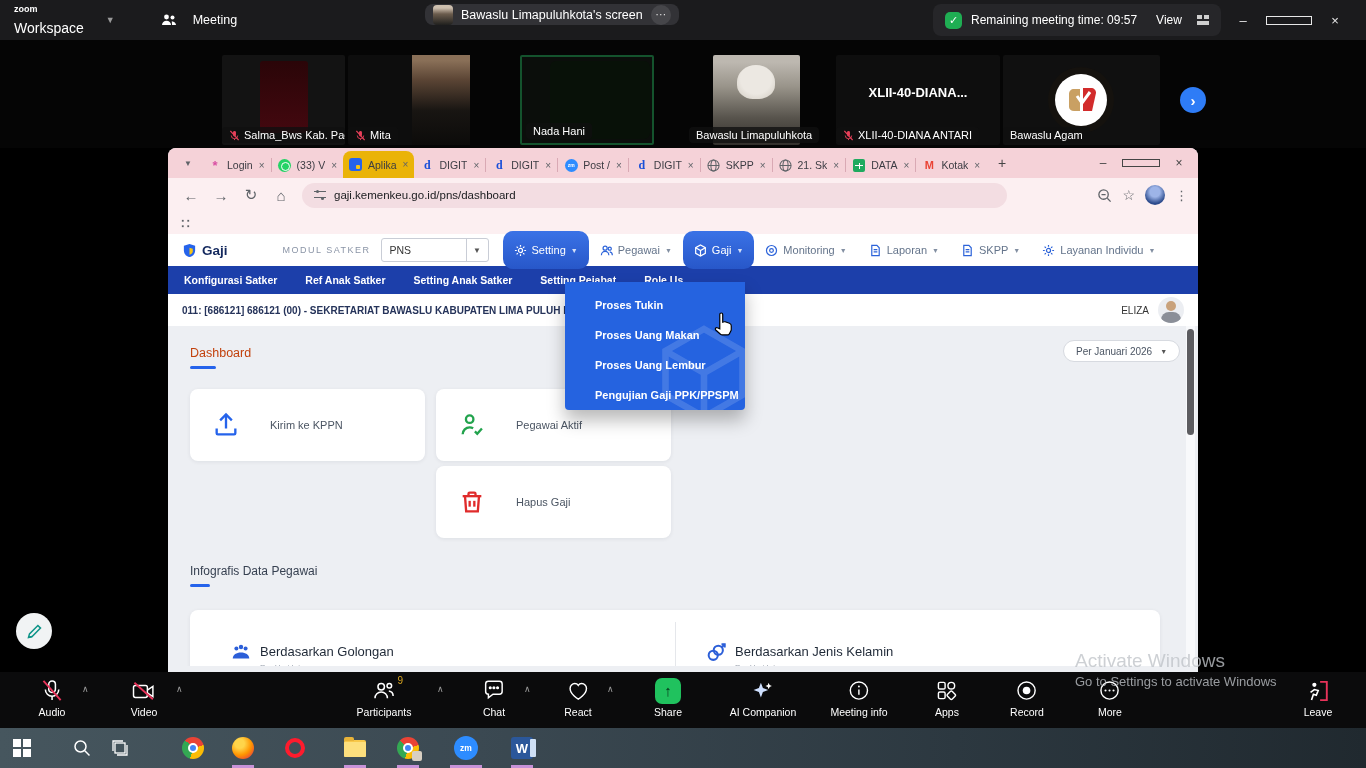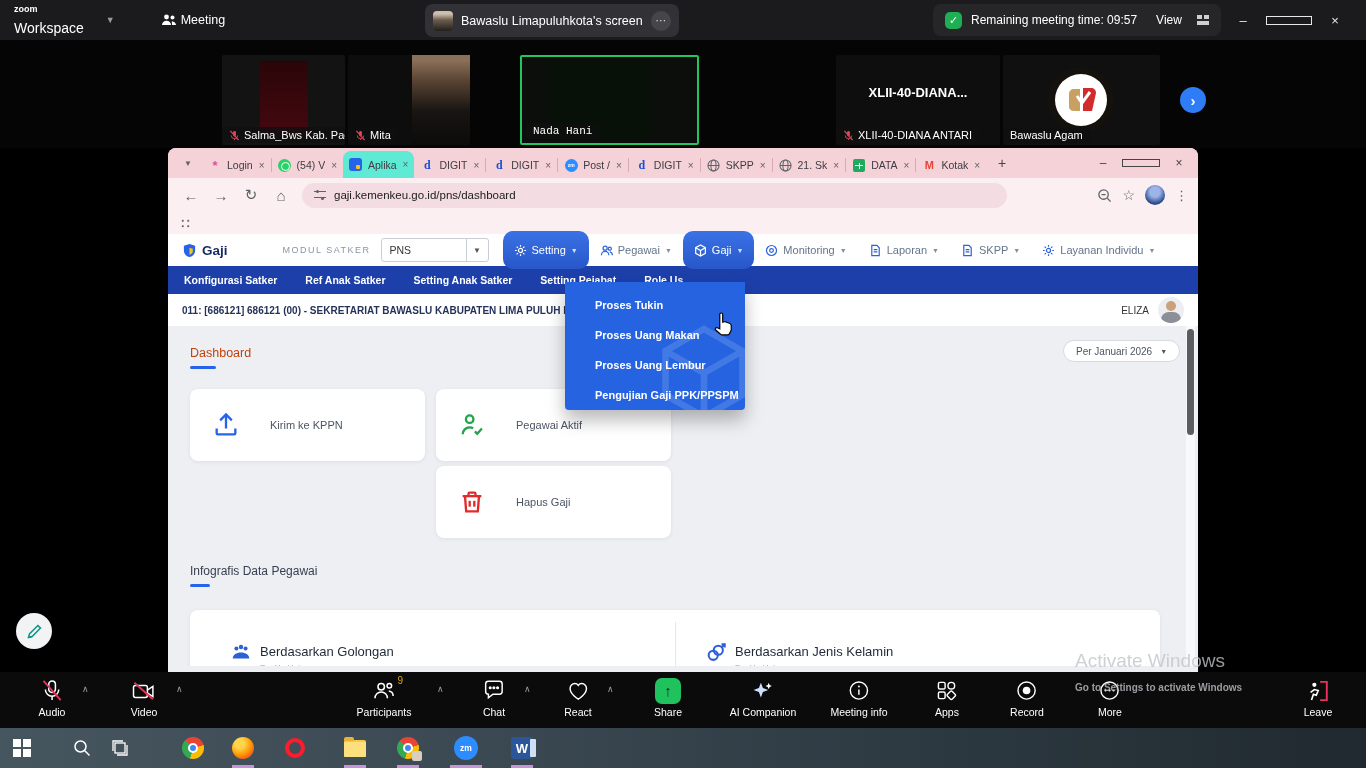--- a/index.html
+++ b/index.html
@@ -7,22 +7,22 @@
   #screen{position:relative;width:1366px;height:768px;overflow:hidden;background:#000;
     font-family:"Liberation Sans",sans-serif;-webkit-font-smoothing:antialiased;}
   .abs{position:absolute;}
 
   
   #topbar{position:absolute;left:0;top:0;width:1366px;height:40px;background:#1b1b1d;display:flex;align-items:center;}
   .brand{margin-left:14px;line-height:1;}
   .brand .b1{display:block;font-size:9px;font-weight:bold;color:#fff;}
   .brand .b2{display:block;font-size:14px;color:#fff;margin-top:7px;}
   .tb-chev{color:#9a9a9a;font-size:9px;margin:0 0 0 22px;}
-  .meeting-tab{margin-left:46px;display:flex;align-items:center;gap:4px;color:#fff;font-size:12.5px;}
-  .screen-tab{position:absolute;left:425px;top:4px;height:33px;background:#323236;border-radius:8px;
+  .meeting-tab{margin-left:46px;display:flex;align-items:center;gap:16px;color:#fff;font-size:12.5px;}
+  .screen-tab{position:absolute;left:425px;top:4px;height:21px;background:#323236;border-radius:8px;
     display:flex;align-items:center;gap:8px;padding:0 8px;color:#fff;font-size:12.5px;}
   .screen-tab .sav{width:20px;height:20px;border-radius:4px;background:linear-gradient(180deg,#cdbfae 15%,#6b5c4d 45%,#20201e);}
   .screen-tab .dots{width:20px;height:20px;border-radius:50%;background:#46464a;color:#ddd;font-size:11px;display:flex;align-items:center;justify-content:center;}
   .time-pill{position:absolute;left:933px;top:4px;height:32px;background:#262629;border-radius:8px;display:flex;align-items:center;gap:9px;padding:0 12px;}
   .shield{width:17px;height:17px;border-radius:5px;background:#1fae53;color:#fff;font-size:11px;display:flex;align-items:center;justify-content:center;}
   .time-pill .txt{color:#fff;font-size:12px;}
   .time-pill .view{color:#fff;font-size:12px;margin-left:10px;}
   .grid-ic{display:inline-block;width:12px;height:10px;margin-left:6px;background:
     linear-gradient(#cfcfcf,#cfcfcf) 0 0/5px 4px no-repeat,
     linear-gradient(#cfcfcf,#cfcfcf) 7px 0/5px 4px no-repeat,
@@ -40,21 +40,21 @@
   .nextbtn{position:absolute;left:1180px;top:47px;width:26px;height:26px;border-radius:50%;background:#2e7cf6;
     color:#fff;font-size:15px;font-weight:bold;display:flex;align-items:center;justify-content:center;}
 
   
   #browser{position:absolute;left:168px;top:148px;width:1030px;height:524px;border-radius:8px 8px 0 0;overflow:hidden;background:#edeff3;}
   .tabstrip{height:30px;background:#f5d2d8;display:flex;align-items:flex-end;padding-left:6px;}
   .tsearch{width:24px;height:24px;margin:0 2px 3px 2px;color:#5f6368;font-size:8px;display:flex;align-items:center;justify-content:center;}
   .tab{height:26px;display:flex;align-items:center;gap:5px;padding:0 6px;font-size:10.5px;color:#3c3c43;max-width:86px;position:relative;}
   .tab .lbl{overflow:hidden;white-space:nowrap;max-width:40px;}
   .tab .cl{color:#5f6368;font-size:10px;margin-left:1px;}
-  .tab.active{background:#5eead4;border-radius:8px 8px 0 0;height:27px;}
+  .tab.active{background:#eab308;border-radius:8px 8px 0 0;height:27px;}
   .tabsep{width:1px;height:14px;background:#d9a9b4;margin-bottom:6px;}
   .newtab{width:24px;height:24px;margin:0 0 3px 4px;color:#454545;font-size:14px;display:flex;align-items:center;justify-content:center;}
   .bwinctl{margin-left:auto;height:30px;display:flex;align-items:center;color:#454545;}
   .bwinctl span{width:38px;text-align:center;font-size:12px;}
   .bwbox{display:inline-block;width:8px;height:8px;border:1px solid #454545;}
   .fav{width:14px;height:14px;flex:0 0 auto;display:flex;align-items:center;justify-content:center;}
   .fav-wa{width:13px;height:13px;border-radius:50%;background:#25d366;position:relative;}
   .fav-wa::after{content:"";position:absolute;left:3px;top:3px;width:7px;height:7px;border:1.4px solid #fff;border-radius:50%;}
   .fav-gaji{width:13px;height:13px;border-radius:3px;background:#2563eb;position:relative;}
   .fav-gaji::after{content:"";position:absolute;right:2px;bottom:2px;width:4px;height:4px;background:#f5c518;border-radius:1px;}
@@ -132,21 +132,21 @@
   .vscroll{position:absolute;left:1018px;top:184px;width:9px;height:340px;background:#f8f9fb;z-index:30;}
   .vthumb{position:absolute;left:1px;top:3px;width:7px;height:106px;background:#5c5c60;border-radius:4px;}
 
   
   .annot{position:absolute;left:16px;top:613px;width:36px;height:36px;border-radius:50%;background:#f1f3f4;
     box-shadow:0 1px 4px rgba(0,0,0,.5);display:flex;align-items:center;justify-content:center;z-index:70;}
 
   
   .wm{position:absolute;left:1075px;top:650px;z-index:80;color:#c0c4c9;opacity:.78;pointer-events:none;}
   .wm .w1{font-size:19px;}
-  .wm .w2{font-size:10px;margin-top:10px;font-weight:bold;}
+  .wm .w2{font-size:13px;margin-top:2px;}
 
   
   #ztoolbar{position:absolute;left:0;top:672px;width:1366px;height:56px;background:#0b0b0c;z-index:50;}
   .zbtn{position:absolute;top:6px;transform:translateX(-50%);display:flex;flex-direction:column;align-items:center;gap:3px;color:#fff;}
   .zbtn .zic{height:25px;display:flex;align-items:center;justify-content:center;}
   .zbtn .zlbl{font-size:10.5px;white-space:nowrap;}
   .zchev{position:absolute;top:12px;color:#9a9a9a;font-size:9px;z-index:51;}
   .pbadge{position:absolute;left:25px;top:-3px;font-size:10px;color:#d9a521;}
   .sharebox{width:26px;height:26px;border-radius:7px;background:#20c25e;color:#06331a;font-weight:bold;font-size:15px;display:flex;align-items:center;justify-content:center;}
 
@@ -224,24 +224,30 @@
       <div class="vlabel">
           <svg class="micoff" viewBox="0 0 12 12">
             <rect x="4.4" y="1" width="3.2" height="6" rx="1.6" fill="#e8405a"></rect>
             <path d="M2.5 6a3.5 3.5 0 0 0 7 0" stroke="#e8405a" fill="none"></path>
             <line x1="6" y1="9.5" x2="6" y2="11" stroke="#e8405a"></line>
             <line x1="1.5" y1="1" x2="10.5" y2="11" stroke="#e8405a" stroke-width="1.4"></line>
           </svg>
           <span>Mita</span>
         </div>
     </div>
-    <div class="tile" style="left:520px;width:179px;border:2px solid #22c55e;background:#0b0e0b;font-family:Liberation Mono, monospace;">
+    <div class="tile" style="left:520px;width:134px;border:2px solid #14532d;background:#0b0e0b;">
       <div class="abs" style="left:28px;top:4px;width:100px;height:78px;background:#081108;border-radius:6px;"></div>
       <div class="vlabel" style="bottom:4px;left:4px;">
           <span>Nada Hani</span>
+        </div>
+    </div>
+    <div class="tile" style="left:713px;width:87px;background:linear-gradient(180deg,#bdb8b0 8%,#99948a 35%,#57534c 70%,#33302c);">
+      <div class="abs" style="left:24px;top:10px;width:38px;height:34px;border-radius:50% 50% 42% 42%;background:radial-gradient(circle at 50% 40%,#ece8e2 0 55%,#cfc9bf);"></div>
+      <div class="vlabel" style="left:-24px;bottom:2px;max-width:none;">
+          <span>Bawaslu Limapuluhkota</span>
         </div>
     </div>
     <div class="tile" style="left:836px;width:164px;background:#0e0e0e;">
       <div class="abs" style="left:0;top:30px;width:164px;text-align:center;color:#fff;font-size:13px;font-weight:bold;">XLII-40-DIANA...</div>
       <div class="vlabel">
           <svg class="micoff" viewBox="0 0 12 12">
             <rect x="4.4" y="1" width="3.2" height="6" rx="1.6" fill="#e8405a"></rect>
             <path d="M2.5 6a3.5 3.5 0 0 0 7 0" stroke="#e8405a" fill="none"></path>
             <line x1="6" y1="9.5" x2="6" y2="11" stroke="#e8405a"></line>
             <line x1="1.5" y1="1" x2="10.5" y2="11" stroke="#e8405a" stroke-width="1.4"></line>
@@ -271,21 +277,21 @@
       <div class="tab">
           <span class="fav fav-ast">*</span>
           <span class="lbl">Login</span>
           <span class="cl">×</span>
         </div>
       <div class="tabsep"></div>
       <div class="tab">
           <span class="fav">
             <span class="fav-wa"></span>
           </span>
-          <span class="lbl">(54) V</span>
+          <span class="lbl">(33) V</span>
           <span class="cl">×</span>
         </div>
       <div class="tab active">
           <span class="fav">
             <span class="fav-gaji"></span>
           </span>
           <span class="lbl">Aplika</span>
           <span class="cl">×</span>
         </div>
       <div class="tab">

